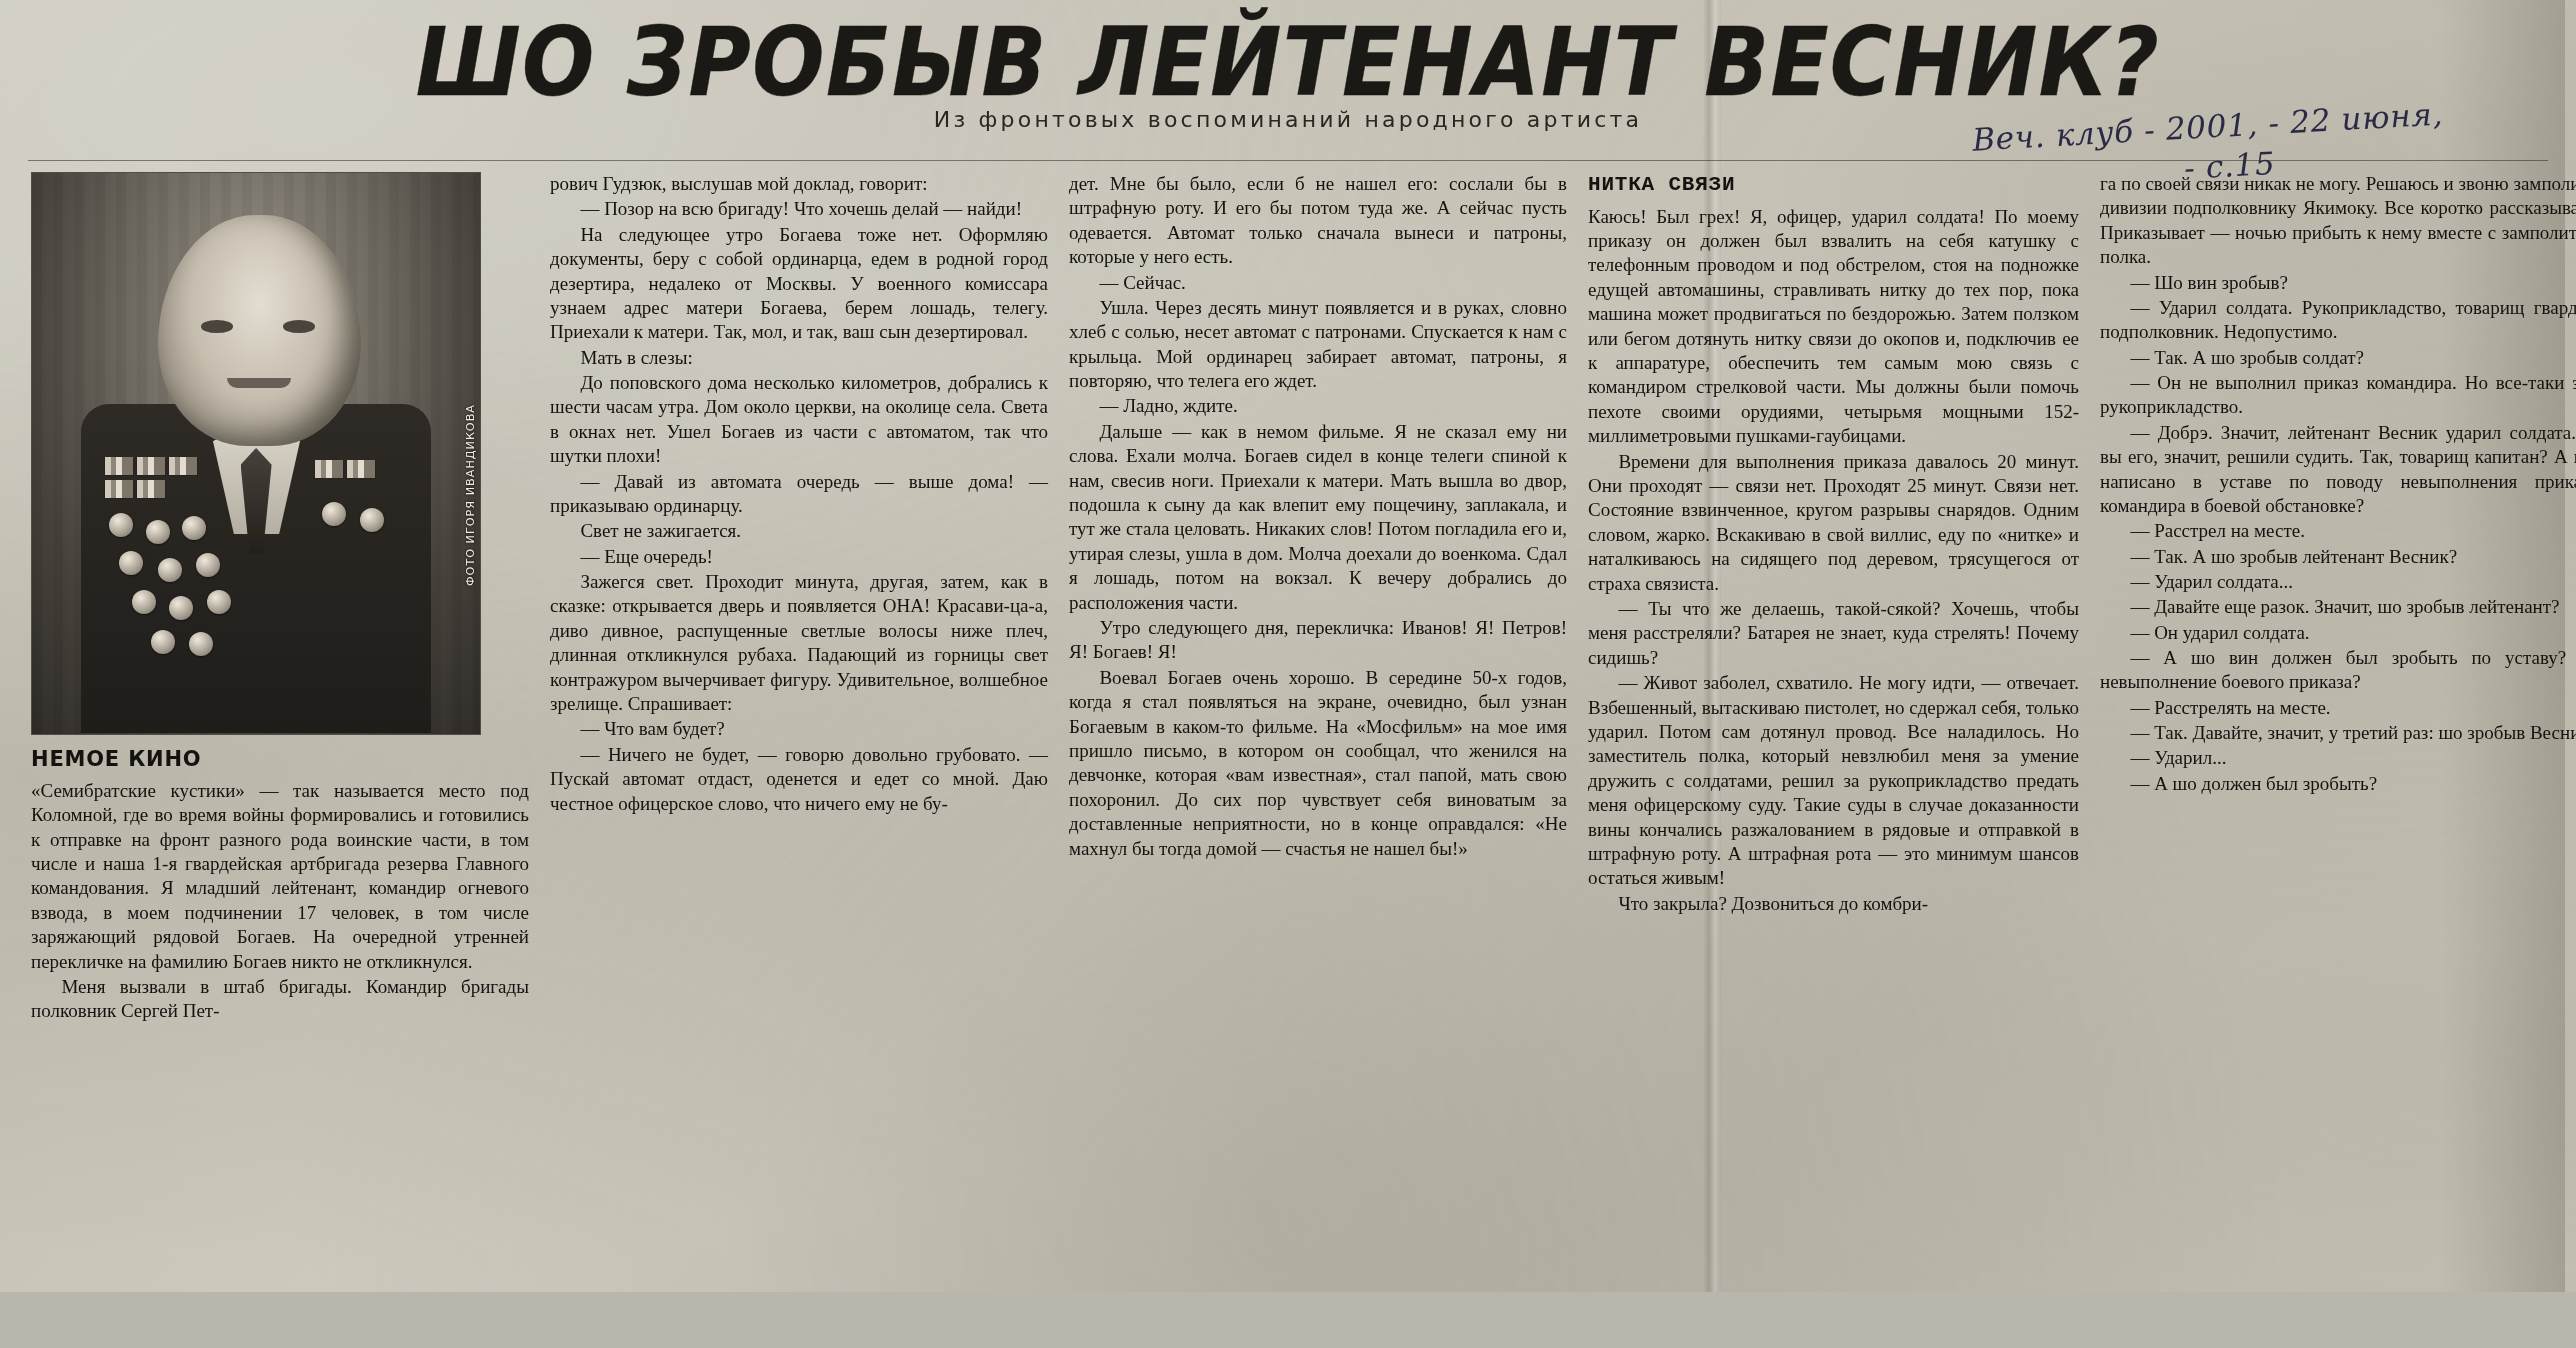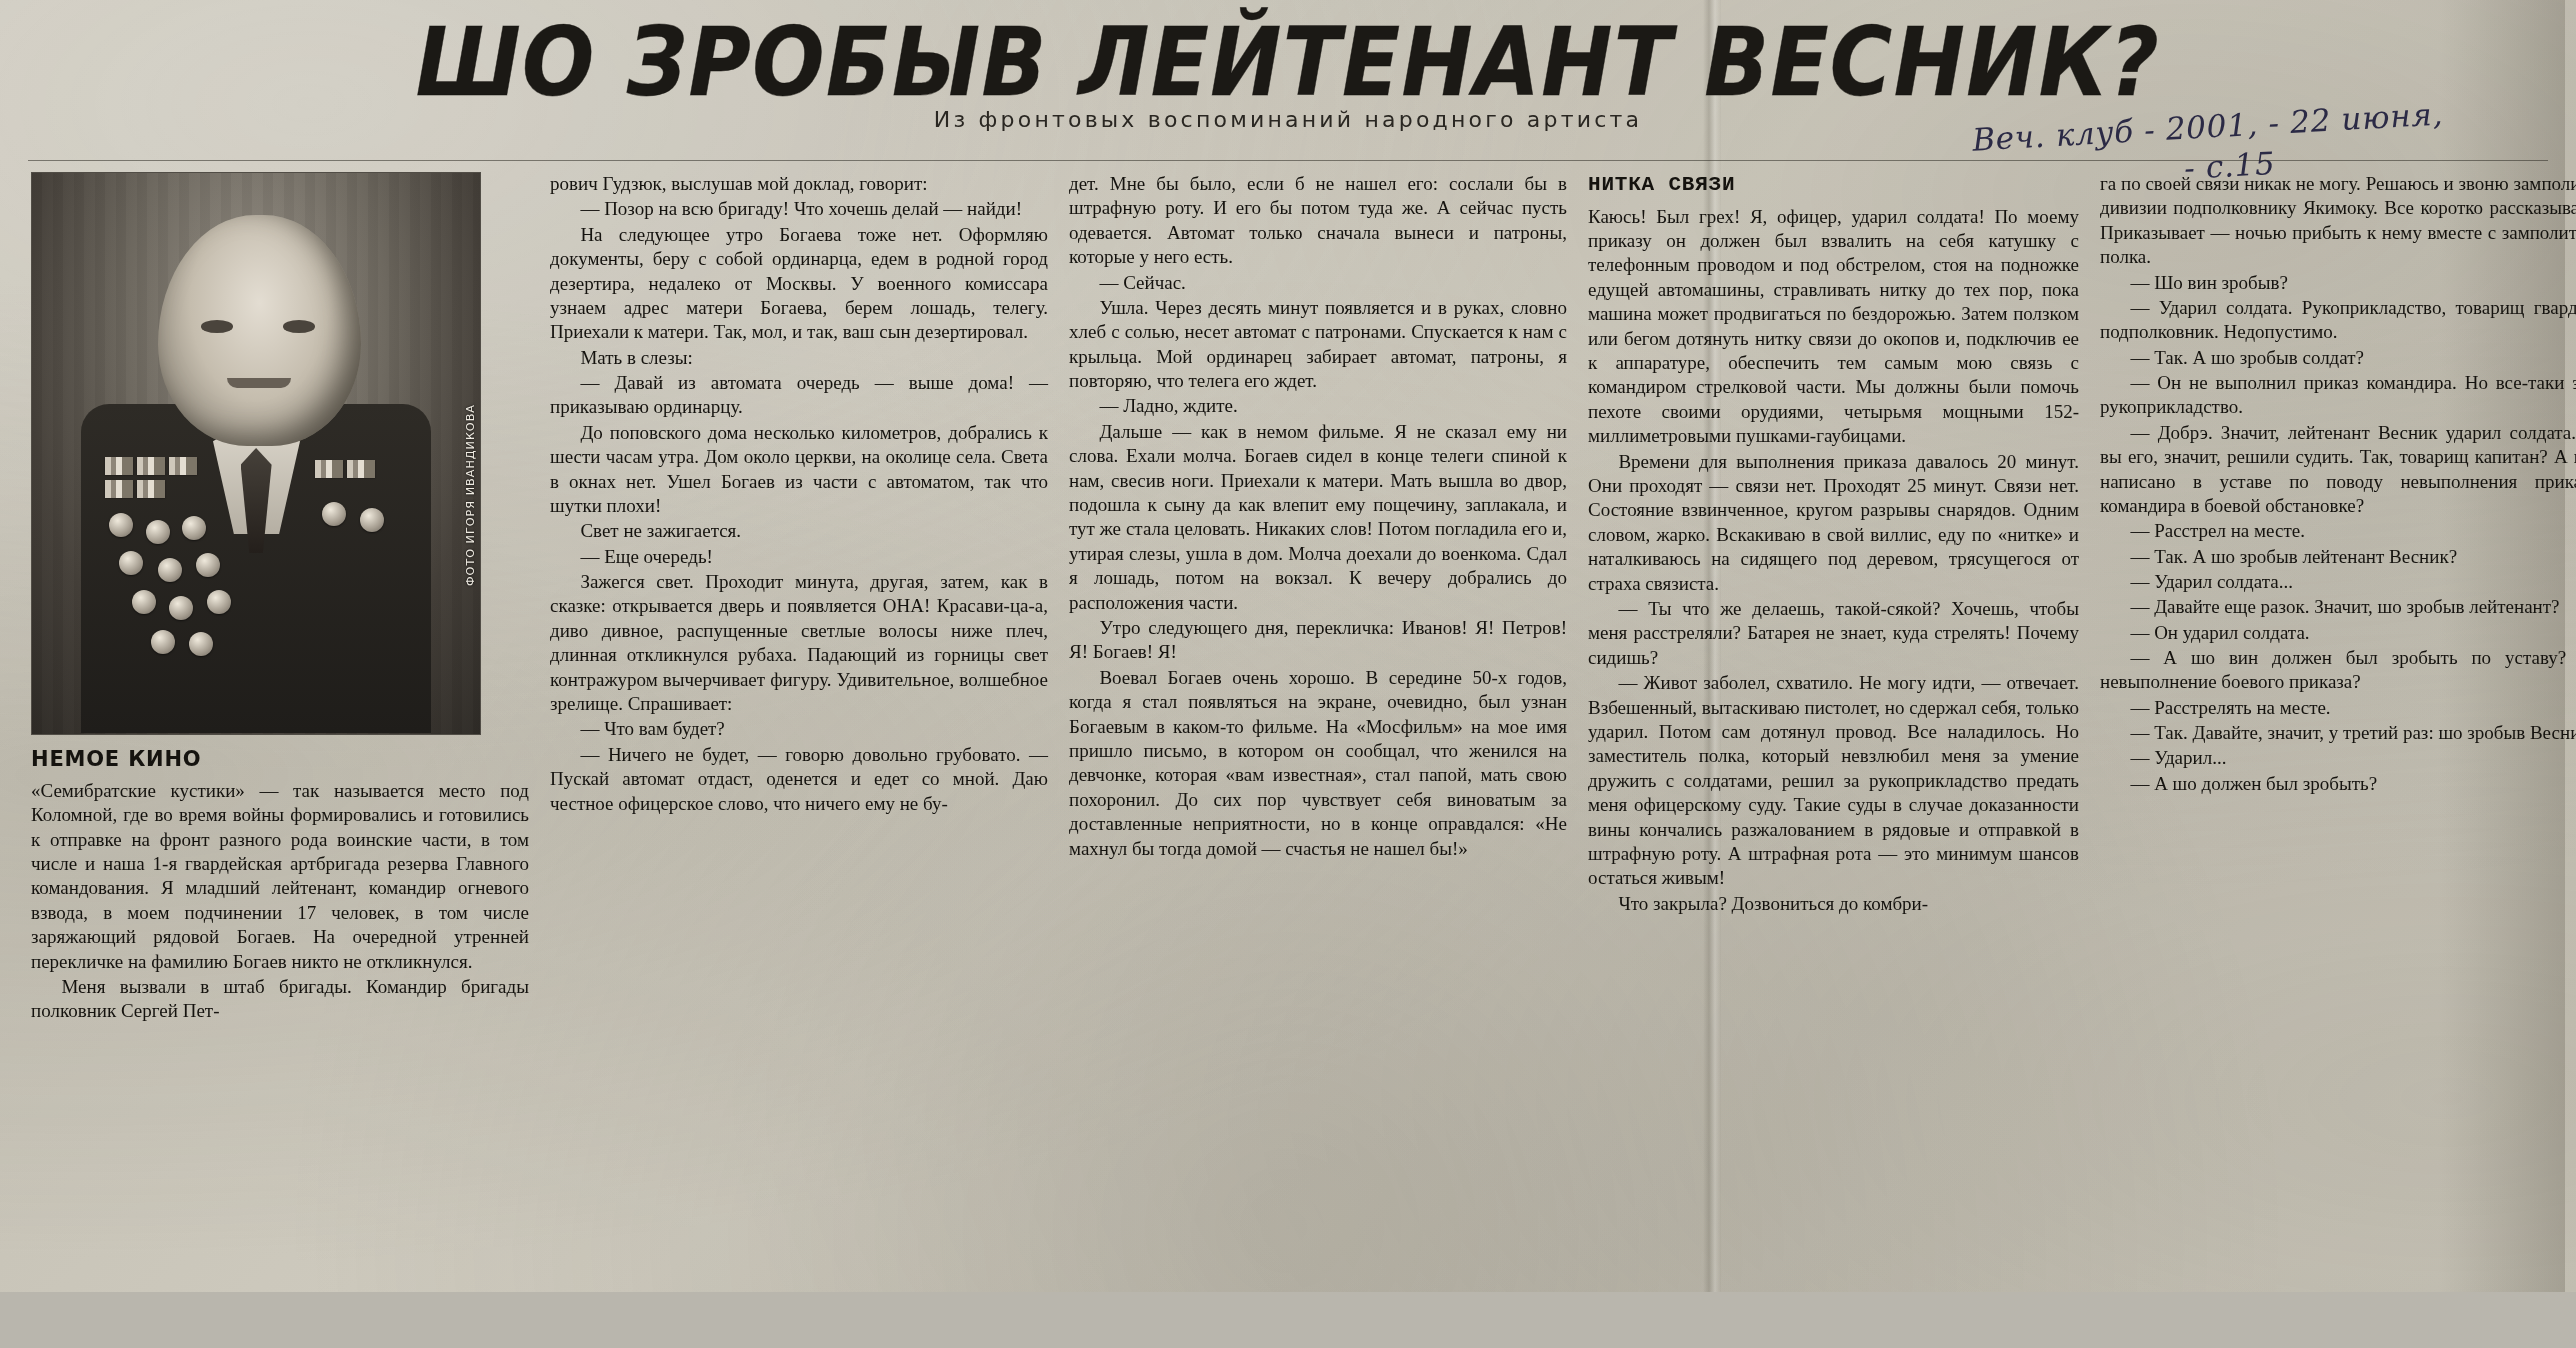--- a/index.html
+++ b/index.html
@@ -306,22 +306,22 @@
       <div class="sectitle">НЕМОЕ КИНО</div>
       <p class="noindent">«Семибратские кустики» — так называется место под Коломной, где во время войны формировались и готовились к отправке на фронт разного рода воинские части, в том числе и наша 1-я гвардейская артбригада резерва Главного командования. Я младший лейтенант, командир огневого взвода, в моем подчинении 17 человек, в том числе заряжающий рядовой Богаев. На очередной утренней перекличке на фамилию Богаев никто не откликнулся.</p>
       <p>Меня вызвали в штаб бригады. Командир бригады полковник Сергей Пет-</p>
     </div>
 
     <div class="col c2">
       <p class="noindent">рович Гудзюк, выслушав мой доклад, говорит:</p>
       <p>— Позор на всю бригаду! Что хочешь делай — найди!</p>
       <p>На следующее утро Богаева тоже нет. Оформляю документы, беру с собой ординарца, едем в родной город дезертира, недалеко от Москвы. У военного комиссара узнаем адрес матери Богаева, берем лошадь, телегу. Приехали к матери. Так, мол, и так, ваш сын дезертировал.</p>
       <p>Мать в слезы:</p>
+      <p>До поповского дома несколько километров, добрались к шести часам утра. Дом около церкви, на околице села. Света в окнах нет. Ушел Богаев из части с автоматом, так что шутки плохи!</p>
       <p>— Давай из автомата очередь — выше дома! — приказываю ординарцу.</p>
-      <p>До поповского дома несколько километров, добрались к шести часам утра. Дом около церкви, на околице села. Света в окнах нет. Ушел Богаев из части с автоматом, так что шутки плохи!</p>
       <p>Свет не зажигается.</p>
       <p>— Еще очередь!</p>
       <p>Зажегся свет. Проходит минута, другая, затем, как в сказке: открывается дверь и появляется ОНА! Красави-ца-а, диво дивное, распущенные светлые волосы ниже плеч, длинная откликнулся рубаха. Падающий из горницы свет контражуром вычерчивает фигуру. Удивительное, волшебное зрелище. Спрашивает:</p>
       <p>— Что вам будет?</p>
       <p>— Ничего не будет, — говорю довольно грубовато. — Пускай автомат отдаст, оденется и едет со мной. Даю честное офицерское слово, что ничего ему не бу-</p>
     </div>
 
     <div class="col c3">
       <p class="noindent">дет. Мне бы было, если б не нашел его: сослали бы в штрафную роту. И его бы потом туда же. А сейчас пусть одевается. Автомат только сначала вынеси и патроны, которые у него есть.</p>
       <p>— Сейчас.</p>

